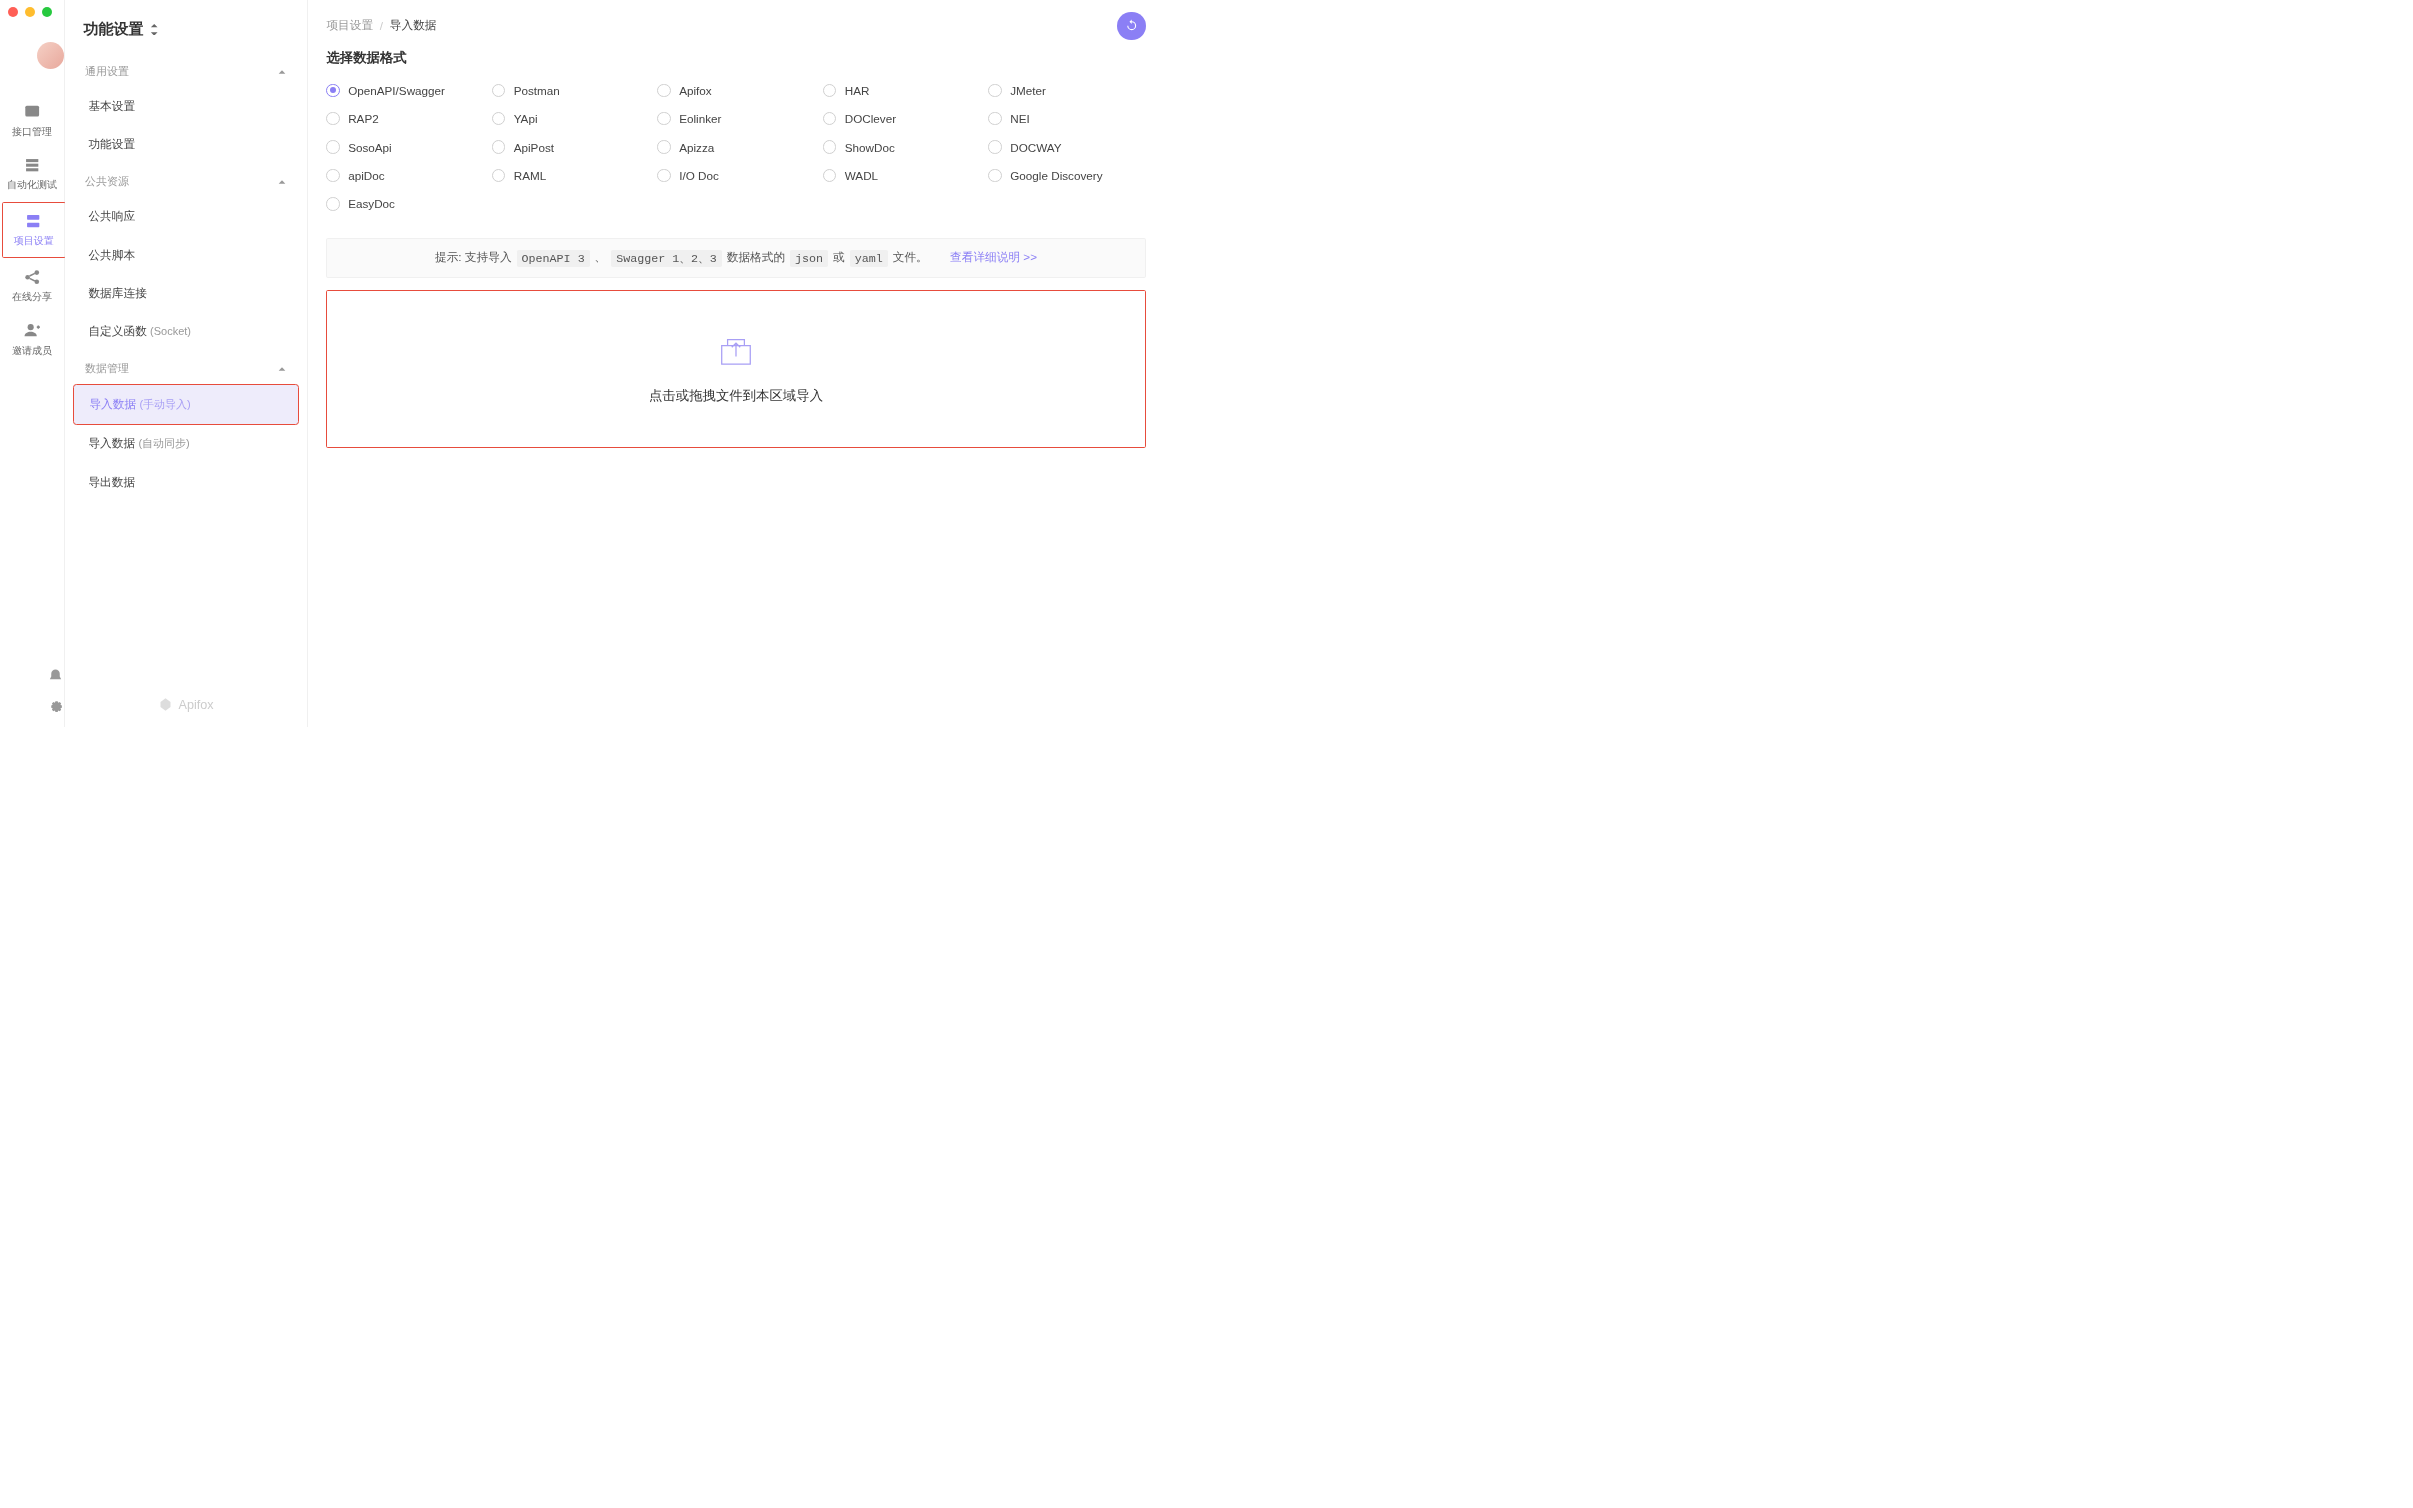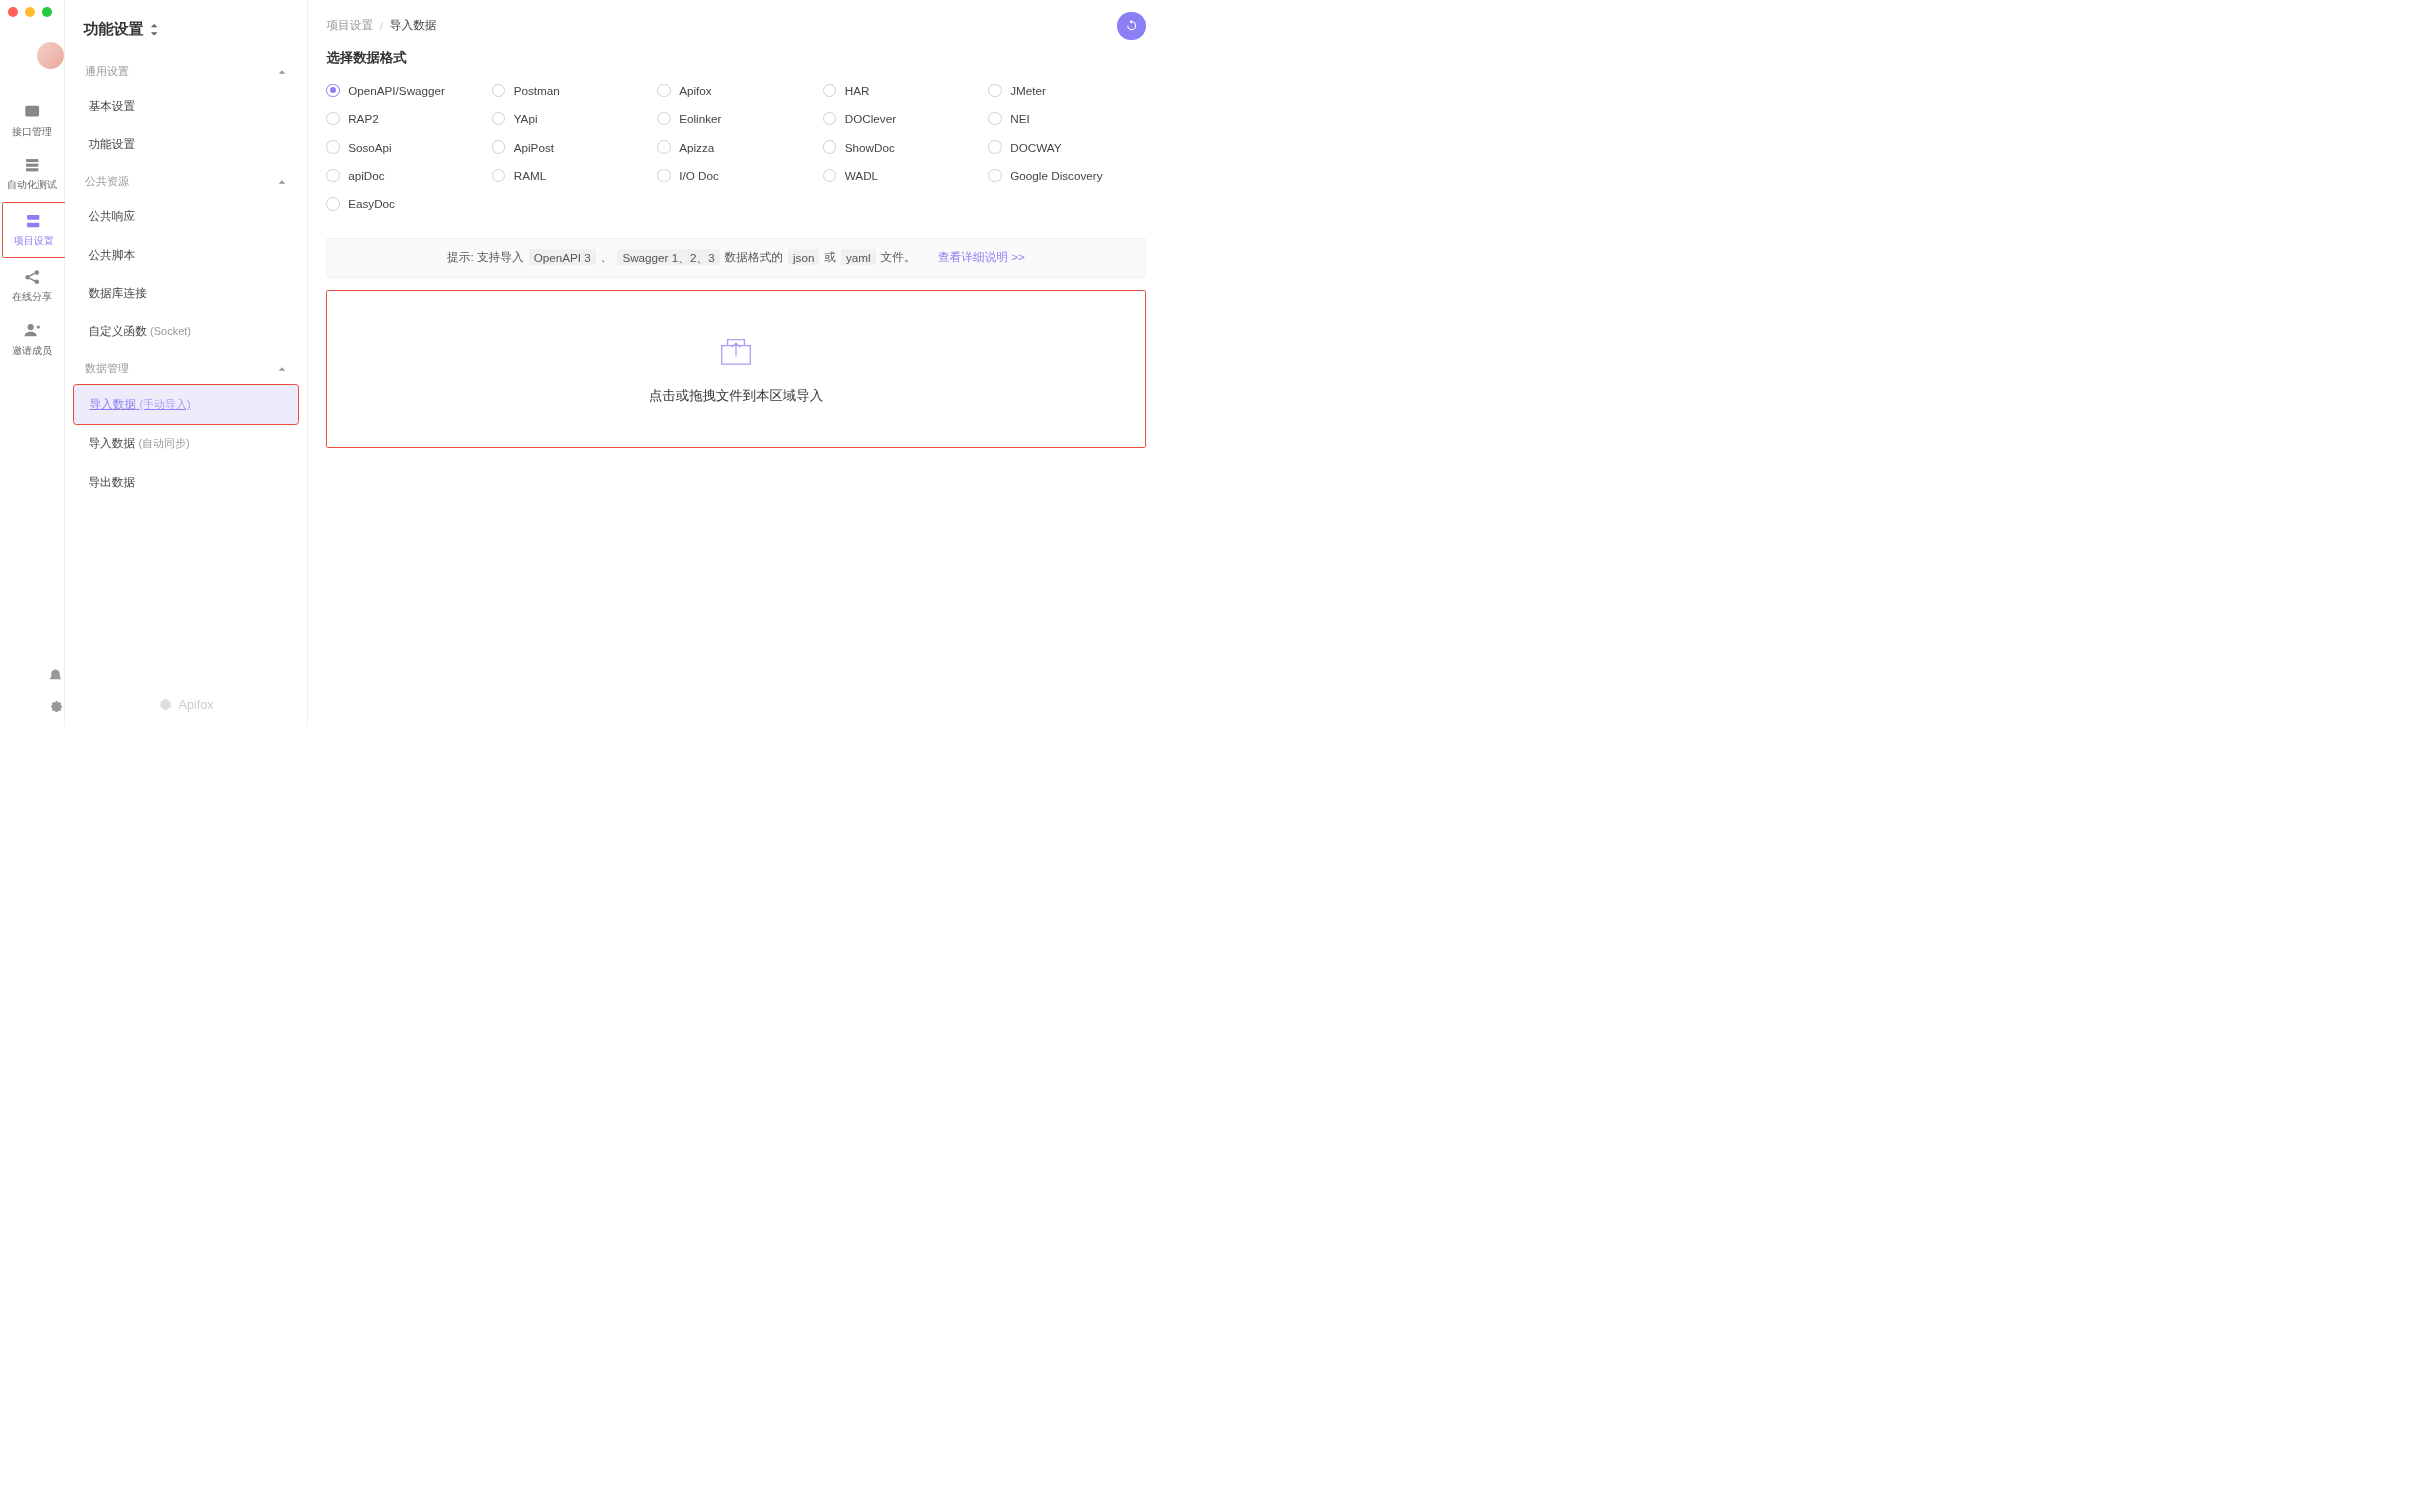--- a/index.html
+++ b/index.html
@@ -26,21 +26,21 @@
     .bottom-icon { width: 17px; height: 17px; color: #999; cursor: pointer; }
     
     
     .settings-sidebar { width: 243px; background: #fff; border-right: 0.8px solid #f0f0f0; display: flex; flex-direction: column; }
     .project-title { padding: 20px 18.4px 15px; font-size: 15px; font-weight: 600; color: #333; display: flex; align-items: center; gap: 6.7px; }
     .project-title svg { width: 8.4px; height: 11.7px; }
     .settings-menu { flex: 1; overflow-y: auto; padding: 0 8.4px; }
     .section-header { display: flex; justify-content: space-between; align-items: center; padding: 10px 11.7px 8.4px; font-size: 11px; color: #999; cursor: pointer; }
     .section-header svg { width: 10px; height: 10px; fill: #999; }
     .menu-item { padding: 11.7px 15px; font-size: 11.7px; color: #444; cursor: pointer; border-radius: 3.4px; }
-    .menu-item.active { background: #eeecfb; color: #8b7ff5; text-decoration: underline; }
+    .menu-item.active { background: #eeecfb; color: #8b7ff5; }
     .menu-item.active.highlighted { border: 1.7px solid #e74c3c; }
     .menu-item .suffix { color: #999; font-size: 11px; }
     .menu-item.active .suffix { color: #a89ff5; }
     .sidebar-footer { padding: 15px; display: flex; align-items: center; justify-content: center; gap: 5px; color: #ccc; font-size: 12.6px; }
     .sidebar-footer svg { width: 15px; height: 15px; }
     
     
     .main { flex: 1; display: flex; flex-direction: column; position: relative; }
     .main-header { display: flex; justify-content: space-between; align-items: center; padding: 11.7px 18.4px 8.4px; }
     .breadcrumb { display: flex; align-items: center; gap: 6.7px; font-size: 11.7px; color: #999; }
@@ -60,21 +60,21 @@
     .radio.checked::after { content: ''; position: absolute; top: 2.5px; left: 2.5px; width: 5.9px; height: 5.9px; background: #8b7ff5; border-radius: 50%; }
     .format-label { font-size: 11.7px; color: #444; }
     
     .tabs { display: flex; justify-content: center; margin-bottom: 13.4px; }
     .tab-btn { padding: 7.5px 18.4px; font-size: 11.7px; border: 0.8px solid #e0e0e0; background: #fff; cursor: pointer; }
     .tab-btn.active { background: #8b7ff5; border-color: #8b7ff5; color: #fff; }
     .tab-btn:first-child { border-radius: 3.4px 0 0 3.4px; }
     .tab-btn:last-child { border-radius: 0 3.4px 3.4px 0; border-left: none; }
     
     .hint-box { background: #fafafa; border: 0.8px solid #f0f0f0; padding: 11.7px; text-align: center; font-size: 11.7px; color: #555; border-radius: 1.7px; margin-bottom: 11.7px; }
-    .hint-box .tag { background: #f0f0f0; padding: 1.7px 5px; border-radius: 1.7px; margin: 0 1.7px; }
+    .hint-box .tag { background: #f0f0f0; padding: 1.7px 5px; border-radius: 1.7px; margin: 0 1.7px; font-family: Liberation Mono, monospace; }
     .hint-box .link { color: #8b7ff5; cursor: pointer; margin-left: 19px; }
     
     .drop-zone { border: 0.8px dashed #e0e0e0; border-radius: 1.7px; padding: 42px; text-align: center; position: relative; }
     .drop-zone.highlighted { border: 1.7px solid #e74c3c; border-style: solid; }
     .upload-icon { width: 42px; height: 34px; margin: 0 auto 20px; }
     .upload-icon svg { fill: none; stroke: #a89ff5; stroke-width: 1.5; }
     .drop-text { font-size: 13.4px; color: #333; }
     
     .bottom-bar { border-top: 0.8px solid #f0f0f0; padding: 8.4px 17px; display: flex; justify-content: space-between; align-items: center; }
     .collapse-btn { color: #999; cursor: pointer; }

